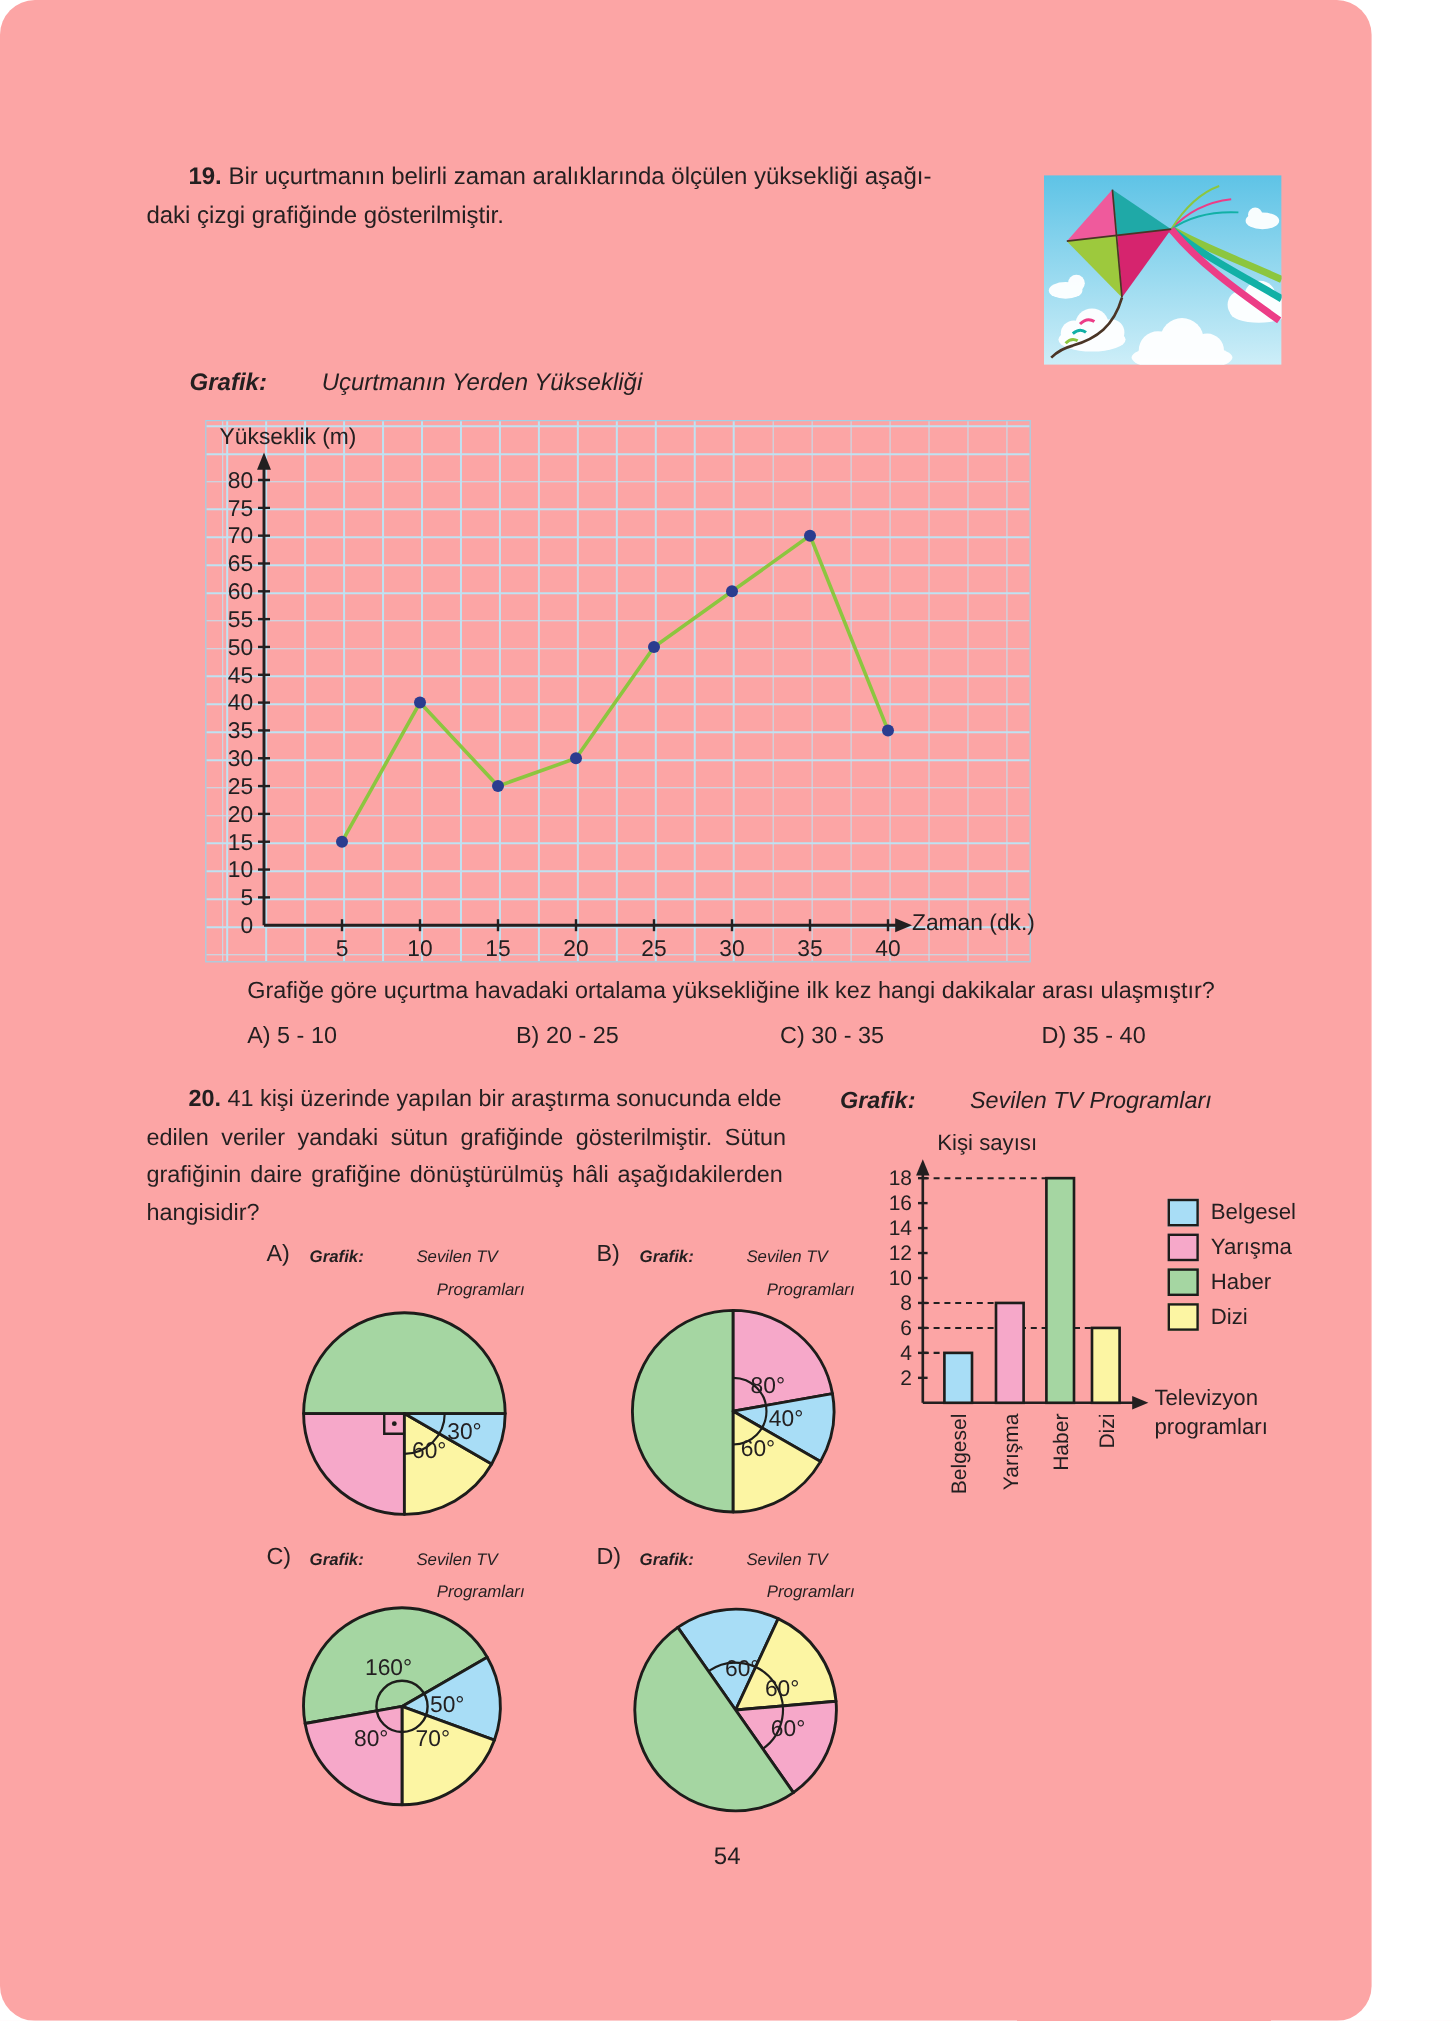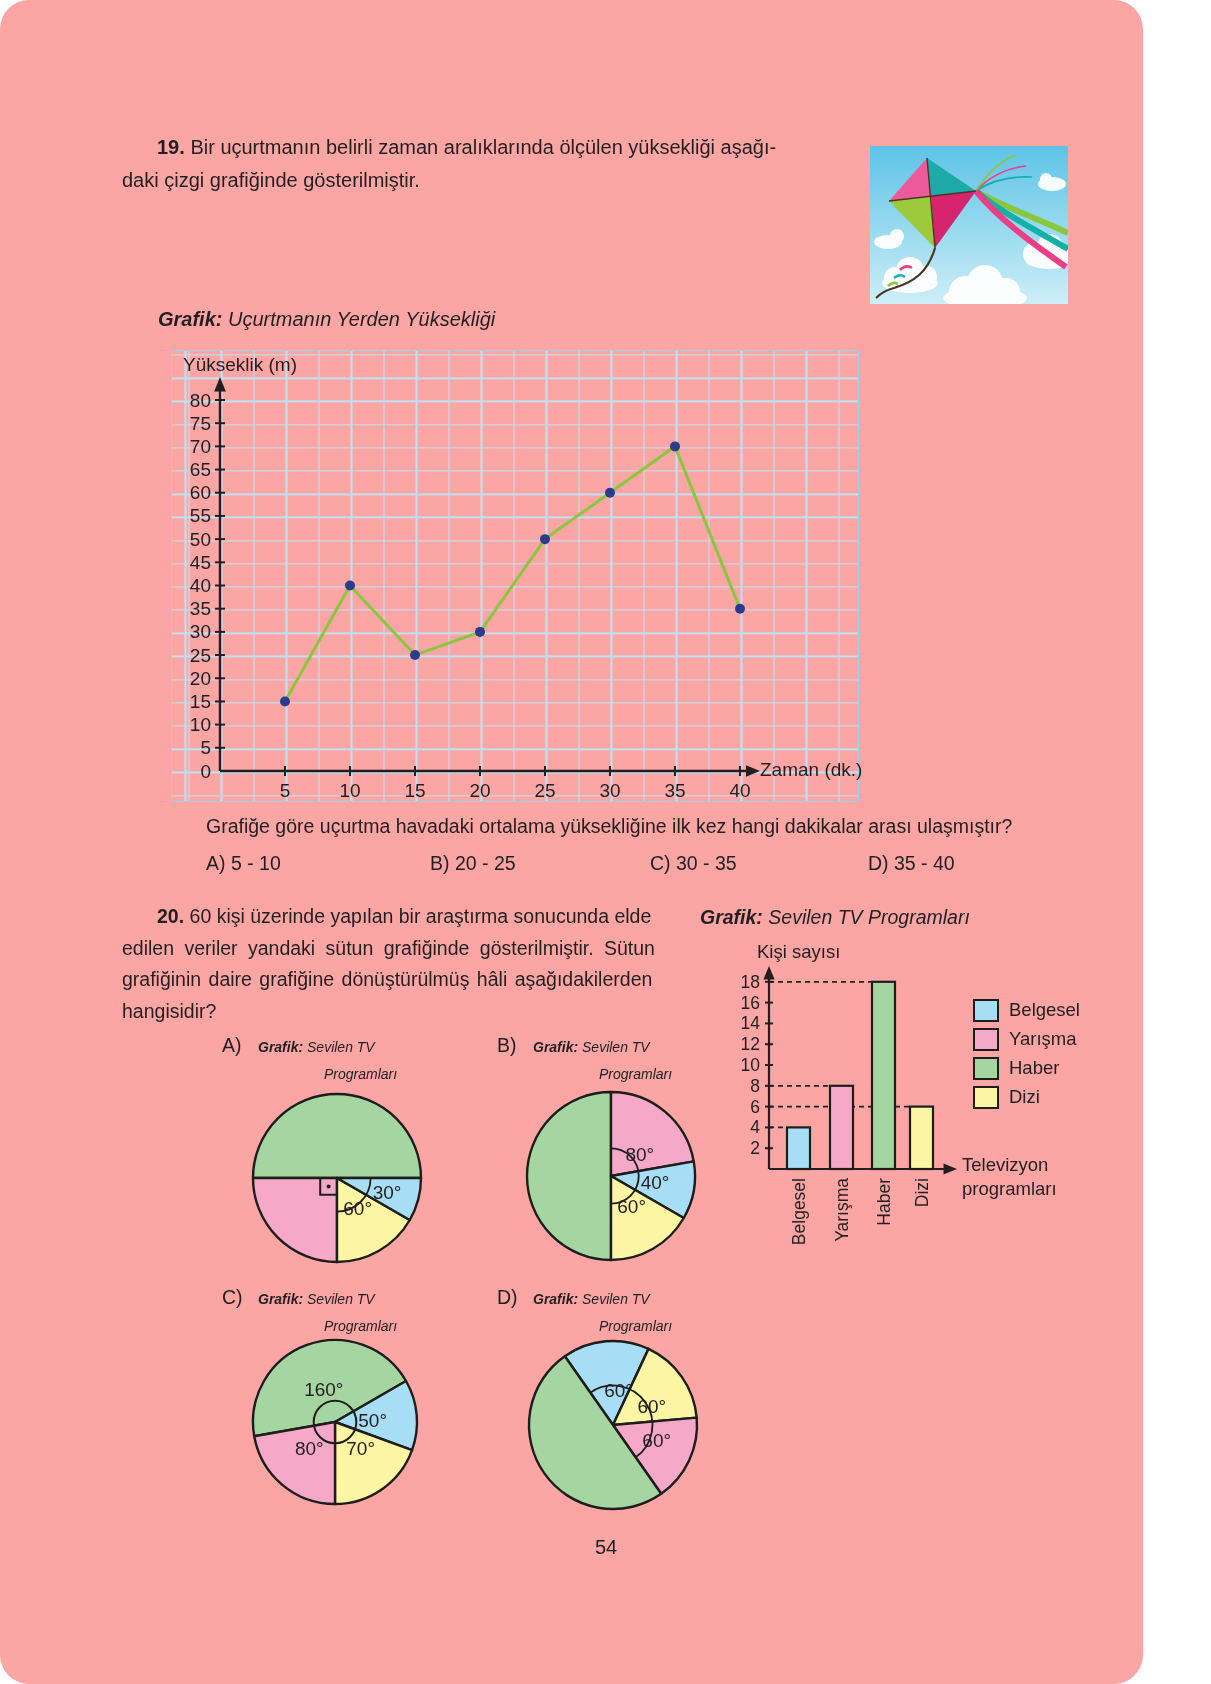--- a/index.html
+++ b/index.html
@@ -1,20 +1,20 @@
 <!DOCTYPE html>
 <html><head>
 <meta charset="utf-8">
 <style>
   html,body{margin:0;padding:0;background:#fff;}
   .page{position:relative;width:1143px;height:1684px;background:#fca5a5;overflow:hidden;
         font-family:"Liberation Sans",sans-serif;color:#231f20;border-radius:29px;}
   .abs{position:absolute;}
   .b{font-weight:bold;}
-  .it{font-style:italic;}
+  .it{font-style:italic;margin-left:40px;}
   .bi{font-weight:bold;font-style:italic;}
   
   #q19-para{left:122px;top:131px;width:712px;font-size:20px;line-height:33px;}
   #q19-para .first{padding-left:35px;}
   
   #line-title{left:158px;top:308px;font-size:20px;}
   .chart-grid{left:171px;top:350px;width:686px;height:450px;border:1.6px solid #9fd2e8;
      background-image:
        repeating-linear-gradient(to bottom,#bfe2f2 0,#bfe2f2 1.4px,transparent 1.4px,transparent 23.19px),
        repeating-linear-gradient(to right,#bfe2f2 0,#bfe2f2 1.4px,transparent 1.4px,transparent 32.5px);
@@ -23,21 +23,21 @@
   #line-ylabel{left:183px;top:354px;font-size:19px;}
   #line-xlabel{left:760px;top:759px;font-size:19px;}
   #q19-question{left:206px;top:815px;width:840px;font-size:19.5px;}
   .q19-opt{top:852px;font-size:19.5px;}
   
   #q20-para{left:122px;top:901px;width:565px;font-size:19.5px;line-height:31.5px;}
   #q20-para .first{padding-left:35px;}
   #q20-para .l2{word-spacing:5px;}
   #q20-para .l3{word-spacing:2px;}
   #bar-title{left:700px;top:906px;font-size:19.5px;}
-  #bar-ylabel{left:757px;top:941px;font-size:18.5px;}
+  #bar-ylabel{left:781px;top:941px;font-size:18.5px;}
   #bar-svg{left:690px;top:960px;}
   #legend{left:973px;top:1000px;}
   .legend-row{display:flex;align-items:center;height:20px;margin-bottom:9px;}
   .legend-swatch{width:22px;height:19px;border:2px solid #1d1d1b;margin-right:10px;flex:0 0 auto;}
   .legend-label{font-size:18.5px;}
   #bar-xlabel{left:962px;top:1153px;font-size:18.5px;line-height:24px;}
   
   .opt-label{font-size:19.5px;}
   .opt-title{font-size:14px;line-height:27px;}
   .opt-title .line2{padding-left:66px;}
@@ -181,21 +181,21 @@
   <span class="abs" id="line-xlabel">Zaman (dk.)</span>
 
   <div class="abs" id="q19-question">Grafiğe göre uçurtma havadaki ortalama yüksekliğine ilk kez hangi dakikalar arası ulaşmıştır?</div>
   <span class="abs q19-opt" style="left:206px;text-align:center;">A) 5 - 10</span>
   <span class="abs q19-opt" style="left:430px;">B) 20 - 25</span>
   <span class="abs q19-opt" style="left:650px;">C) 30 - 35</span>
   <span class="abs q19-opt" style="left:868px;">D) 35 - 40</span>
 
   <div class="abs" id="q20-para">
     <div class="first"><span class="b">20.</span>
-      <span>60 kişi üzerinde yapılan bir araştırma sonucunda elde</span></div>
+      <span>41 kişi üzerinde yapılan bir araştırma sonucunda elde</span></div>
     <div class="l2">edilen veriler yandaki sütun grafiğinde gösterilmiştir. Sütun</div>
     <div class="l3">grafiğinin daire grafiğine dönüştürülmüş hâli aşağıdakilerden</div>
     <div>hangisidir?</div>
   </div>
 
   <div class="abs" id="bar-title">
     <span class="bi">Grafik:</span>
     <span class="it">Sevilen TV Programları</span>
   </div>
   <span class="abs" id="bar-ylabel">Kişi sayısı</span>

